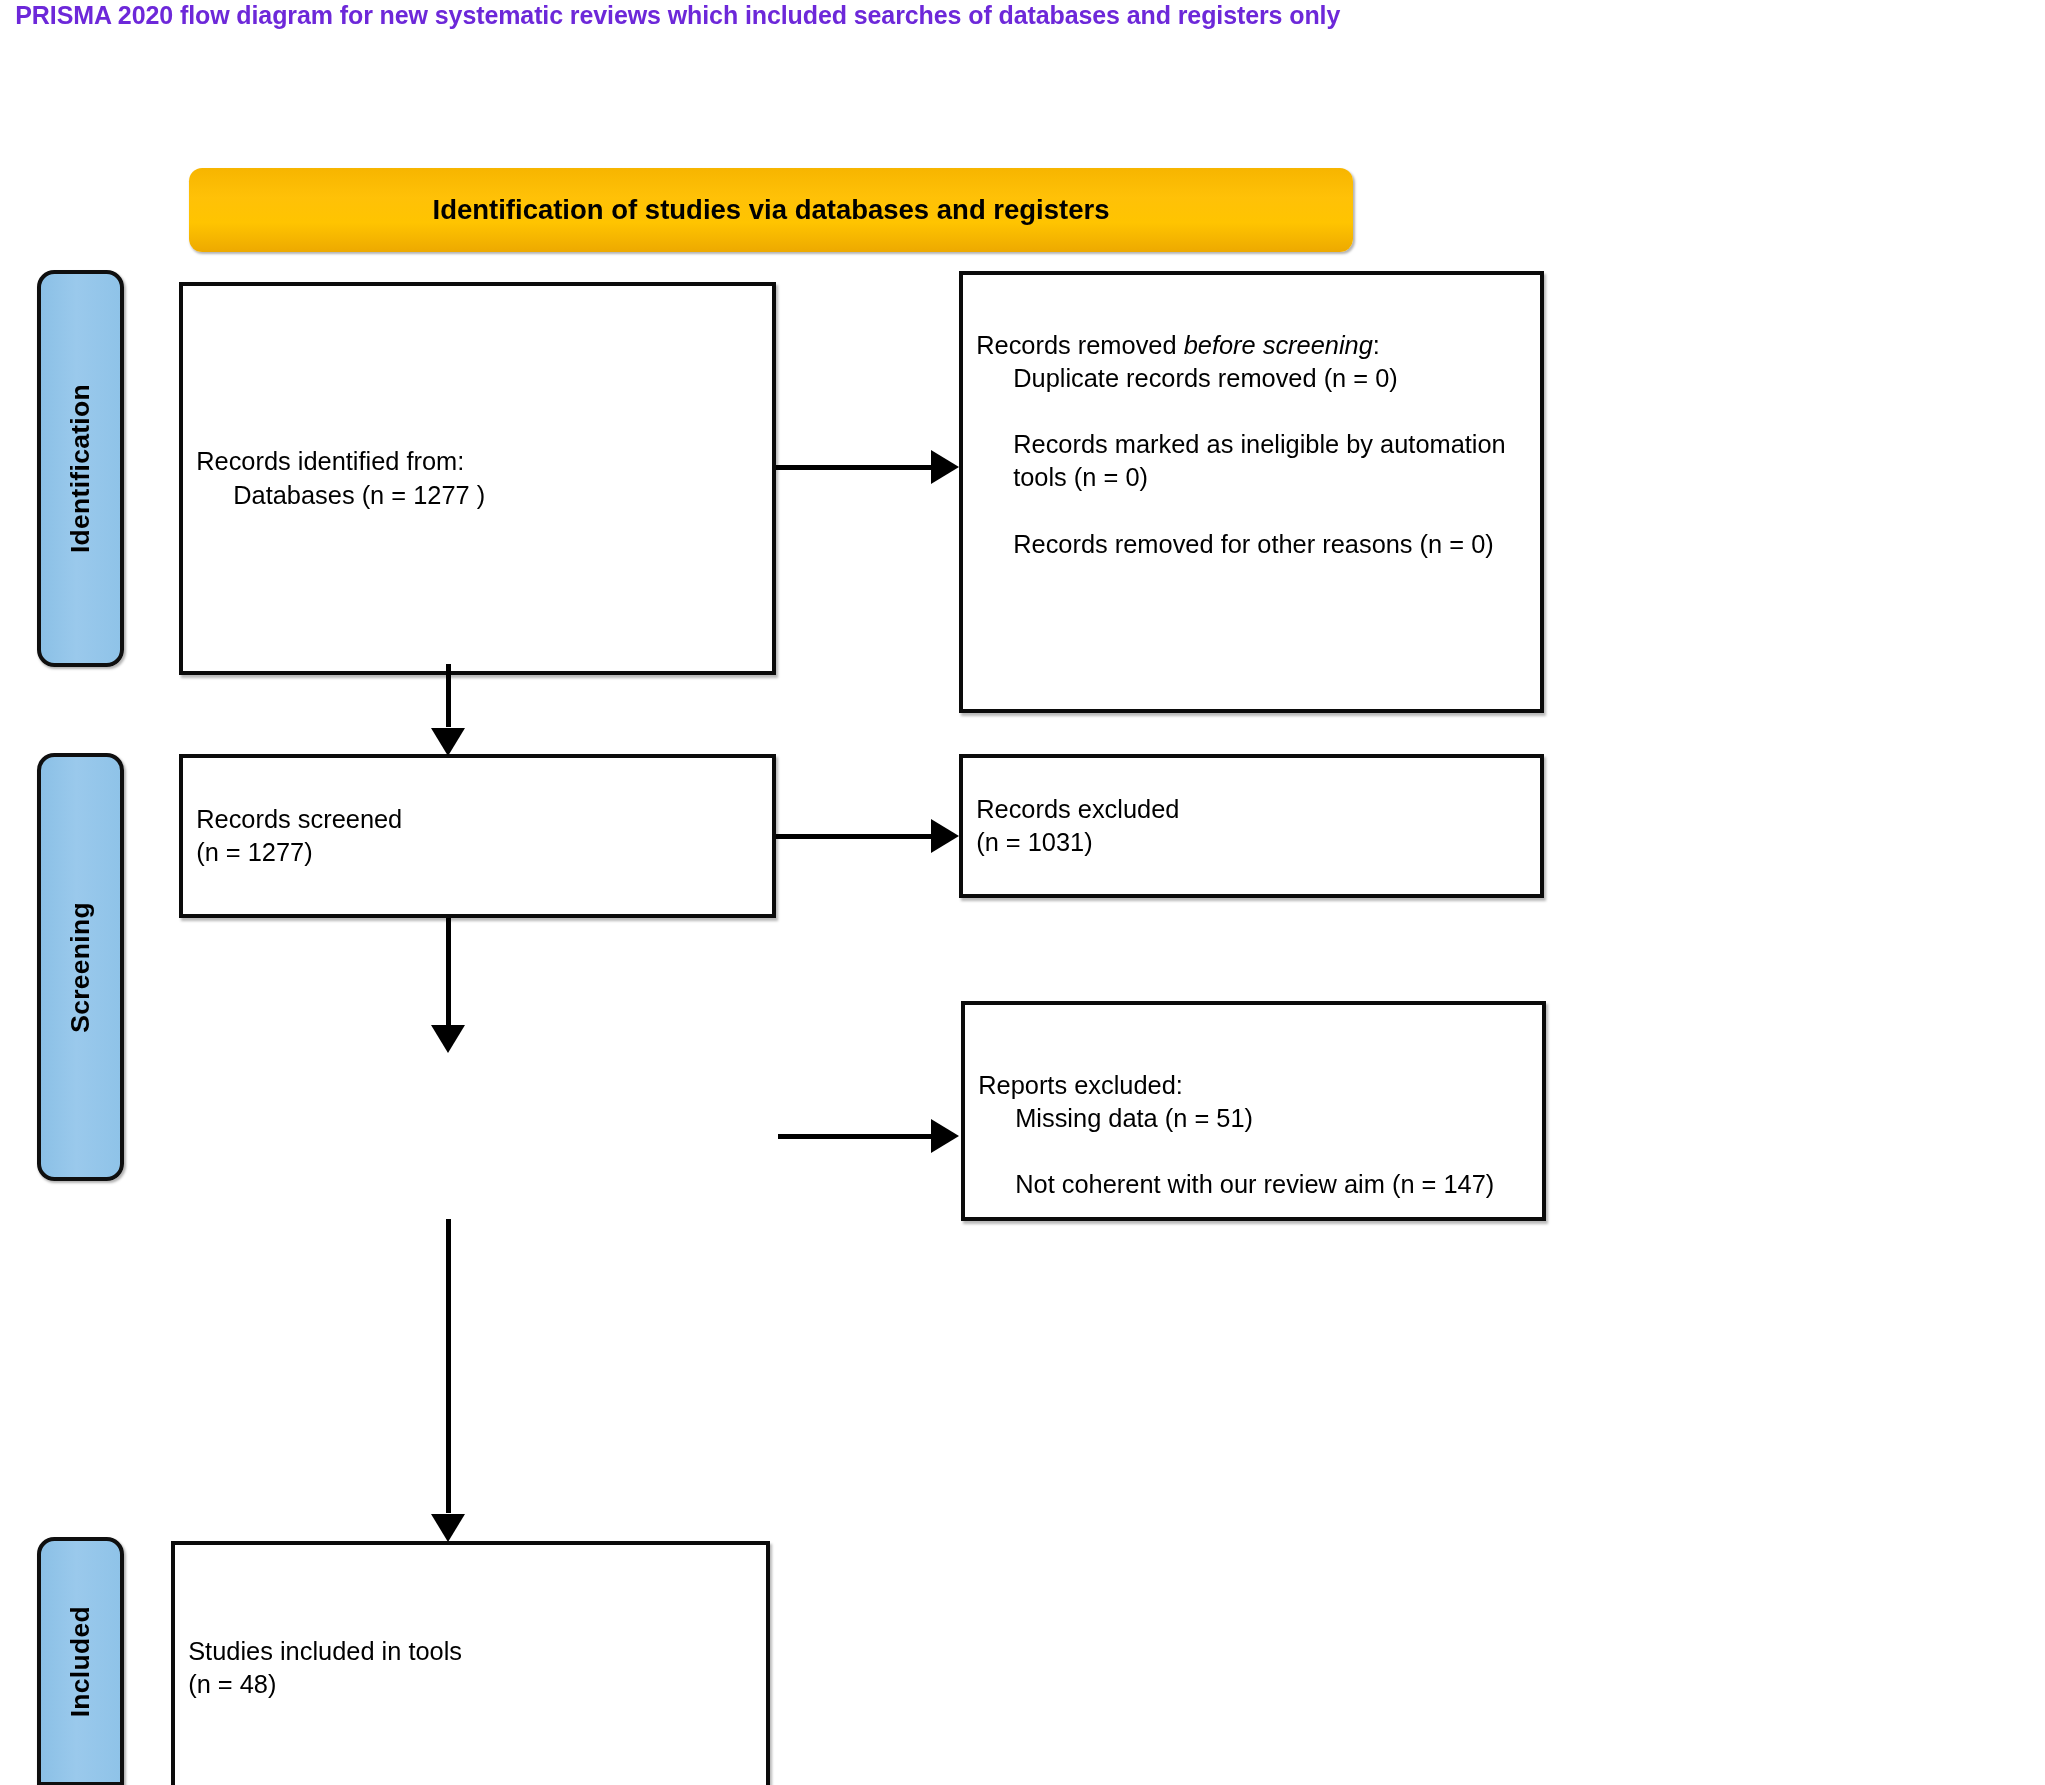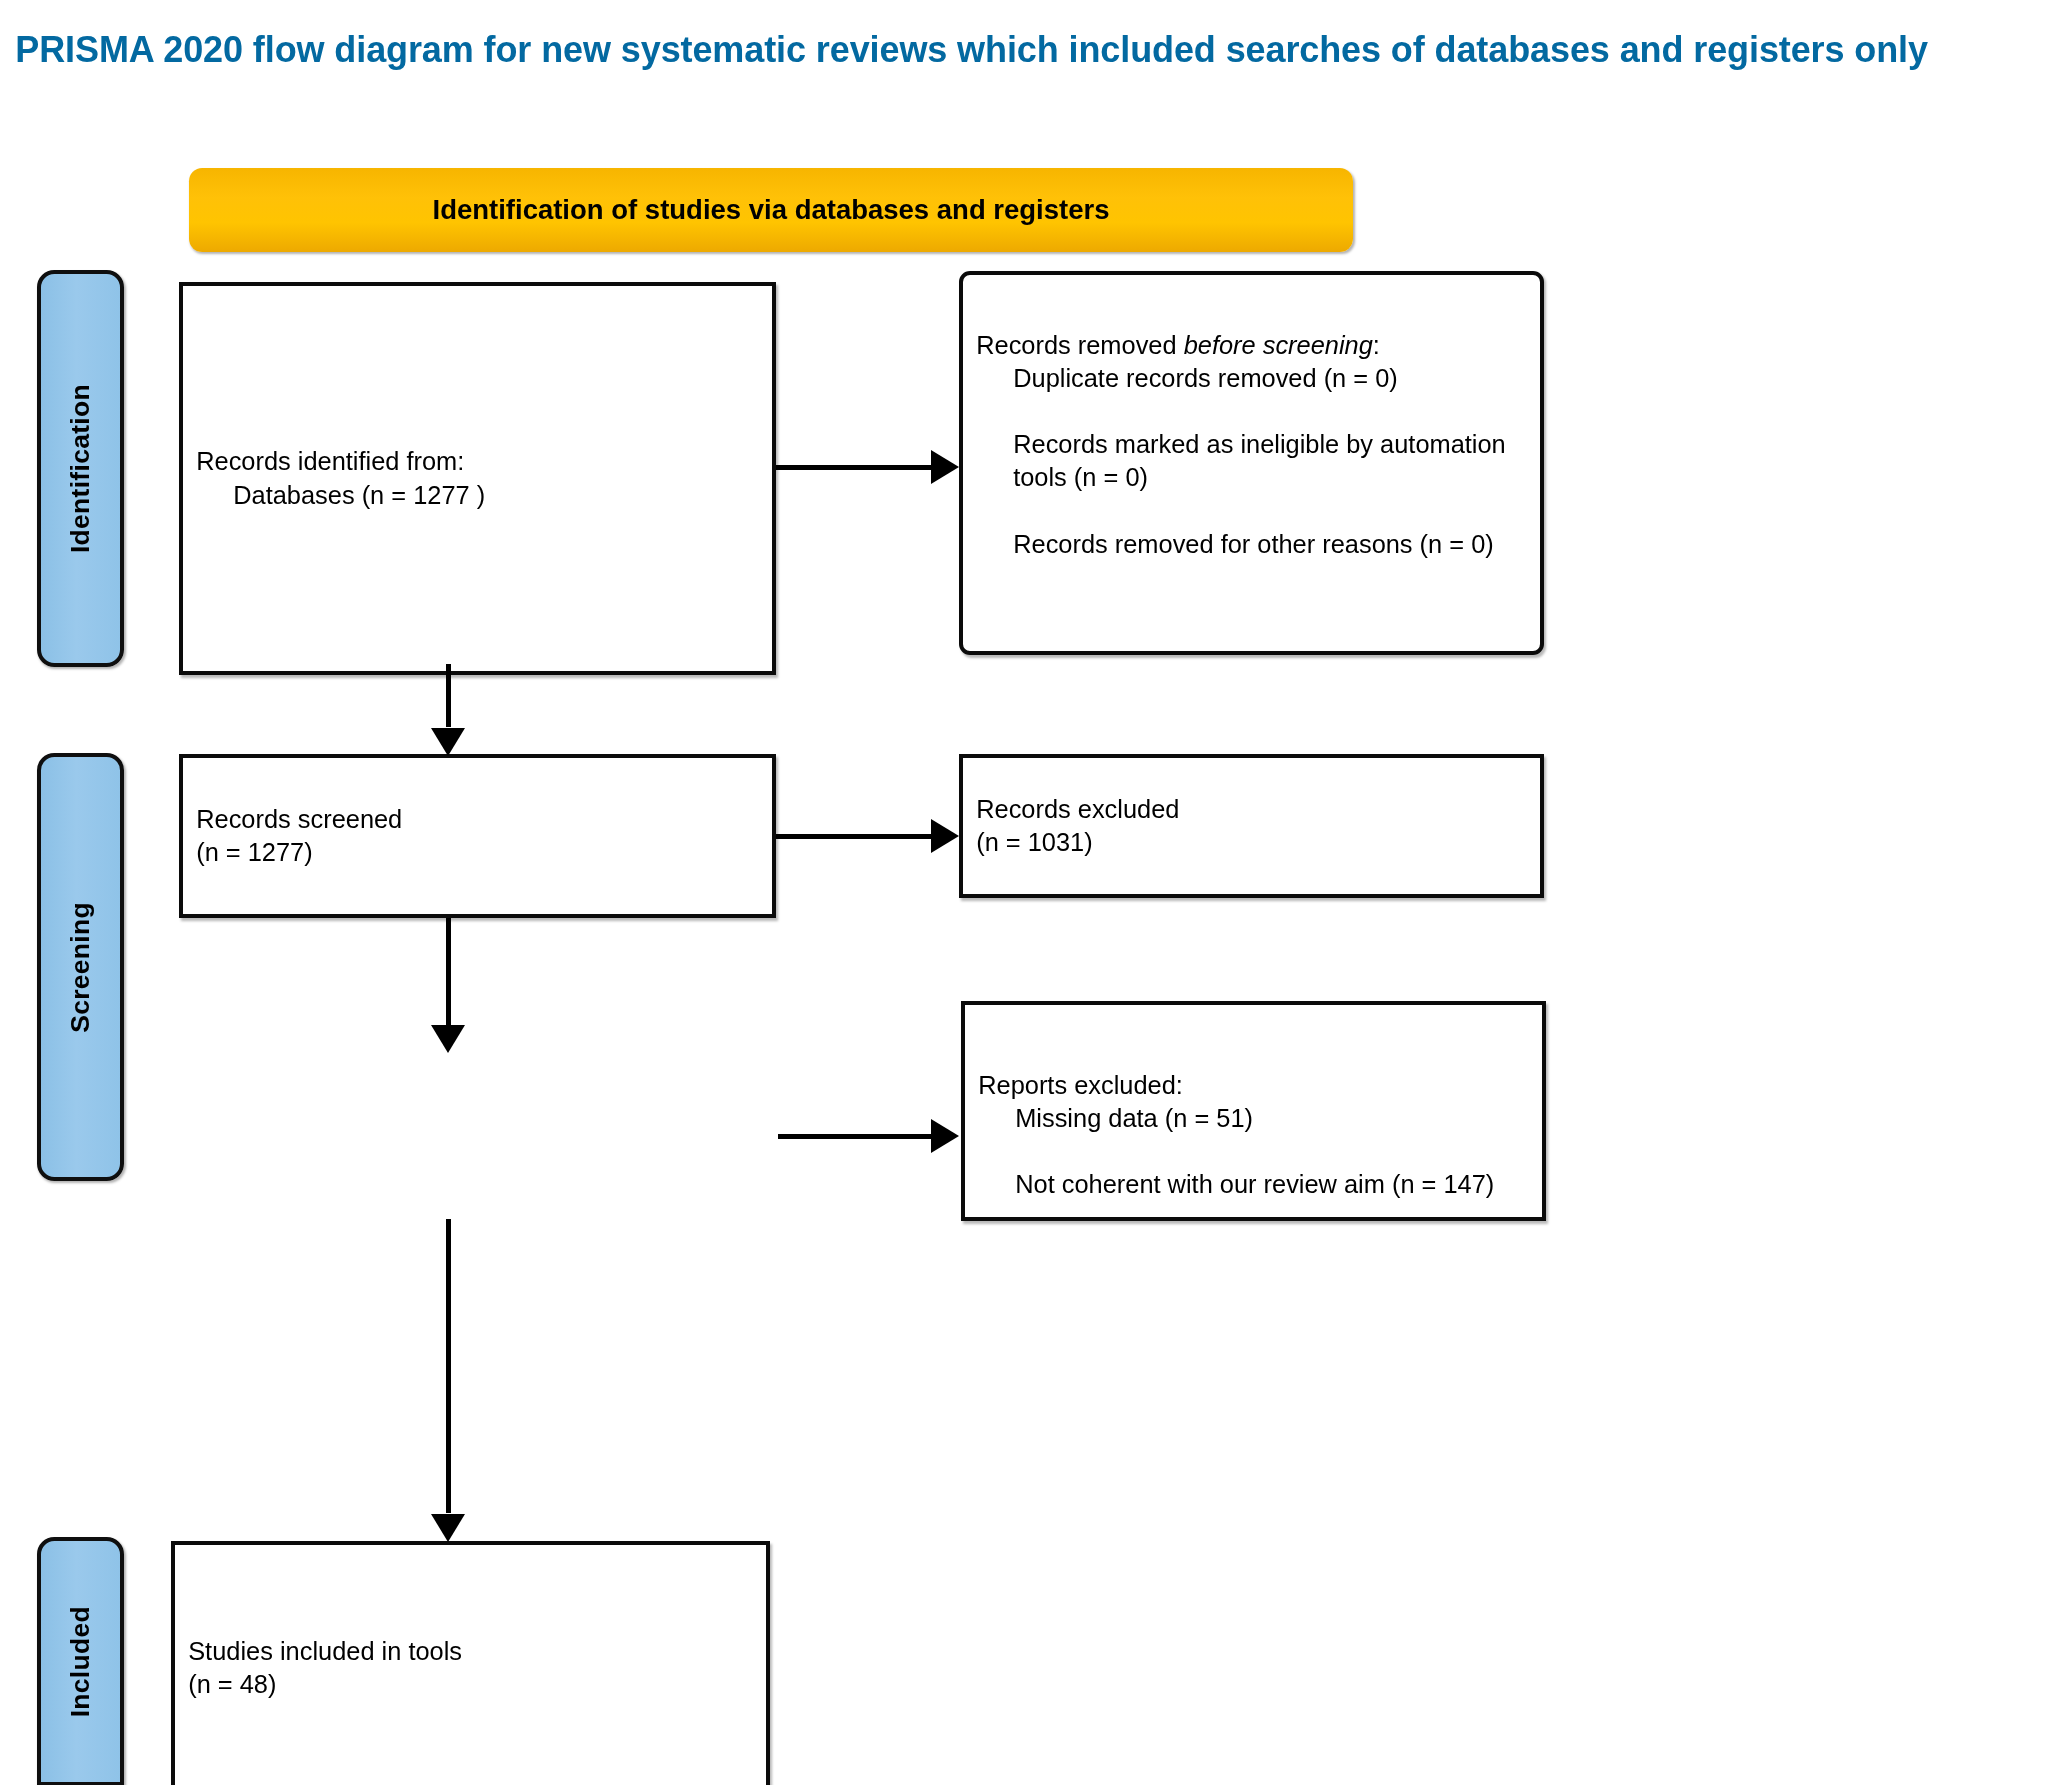--- a/index.html
+++ b/index.html
@@ -15,24 +15,24 @@
     width: 2046px;
     height: 1786px;
     background: #ffffff;
     overflow: hidden;
   }
 
   
   .page-title {
     position: absolute;
     left: 15.3px;
-    top: 29px;
-    font-size: 36px;
+    top: 1px;
+    font-size: 25px;
     font-weight: bold;
-    color: #0369a1;
+    color: #6d28d9;
     white-space: nowrap;
     letter-spacing: -0.1px;
   }
 
   
   .phase-header {
     position: absolute;
     left: 189px;
     top: 168px;
     width: 1164px;
@@ -96,21 +96,21 @@
     font-size: 25.4px;
     line-height: 1.30;
     color: #000000;
     padding: 0 13.2px;
     white-space: pre-line;
   }
   .indent-1 { display: block; padding-left: 37px; }
   .ital { font-style: italic; }
 
   #box-records-identified  { left: 179px;  top: 282px;  width: 597px; height: 393px; }
-  #box-records-removed     { left: 959px; top: 271px;  width: 585px; height: 384px; border-radius: 11px; }
+  #box-records-removed     { left: 959px; top: 271px;  width: 585px; height: 442px; }
   #box-records-screened    { left: 179px;  top: 754px; width: 597px; height: 164px; }
   #box-records-excluded    { left: 959px; top: 754px; width: 585px; height: 144px; }
   #box-reports-assessed    { left: 173px;  top: 1053px; width: 605px; height: 167px; }
   #box-reports-excluded    { left: 961px; top: 1001px; width: 585px; height: 220px; }
   #box-studies-included    { left: 171px;  top: 1541px; width: 599px; height: 254px; }
 
   #box-records-removed  .box-text { padding-top: 0; }
   #box-records-removed,
   #box-reports-excluded { justify-content: flex-start; }
   #box-records-removed  .box-text { margin-top: 21.4px; }

